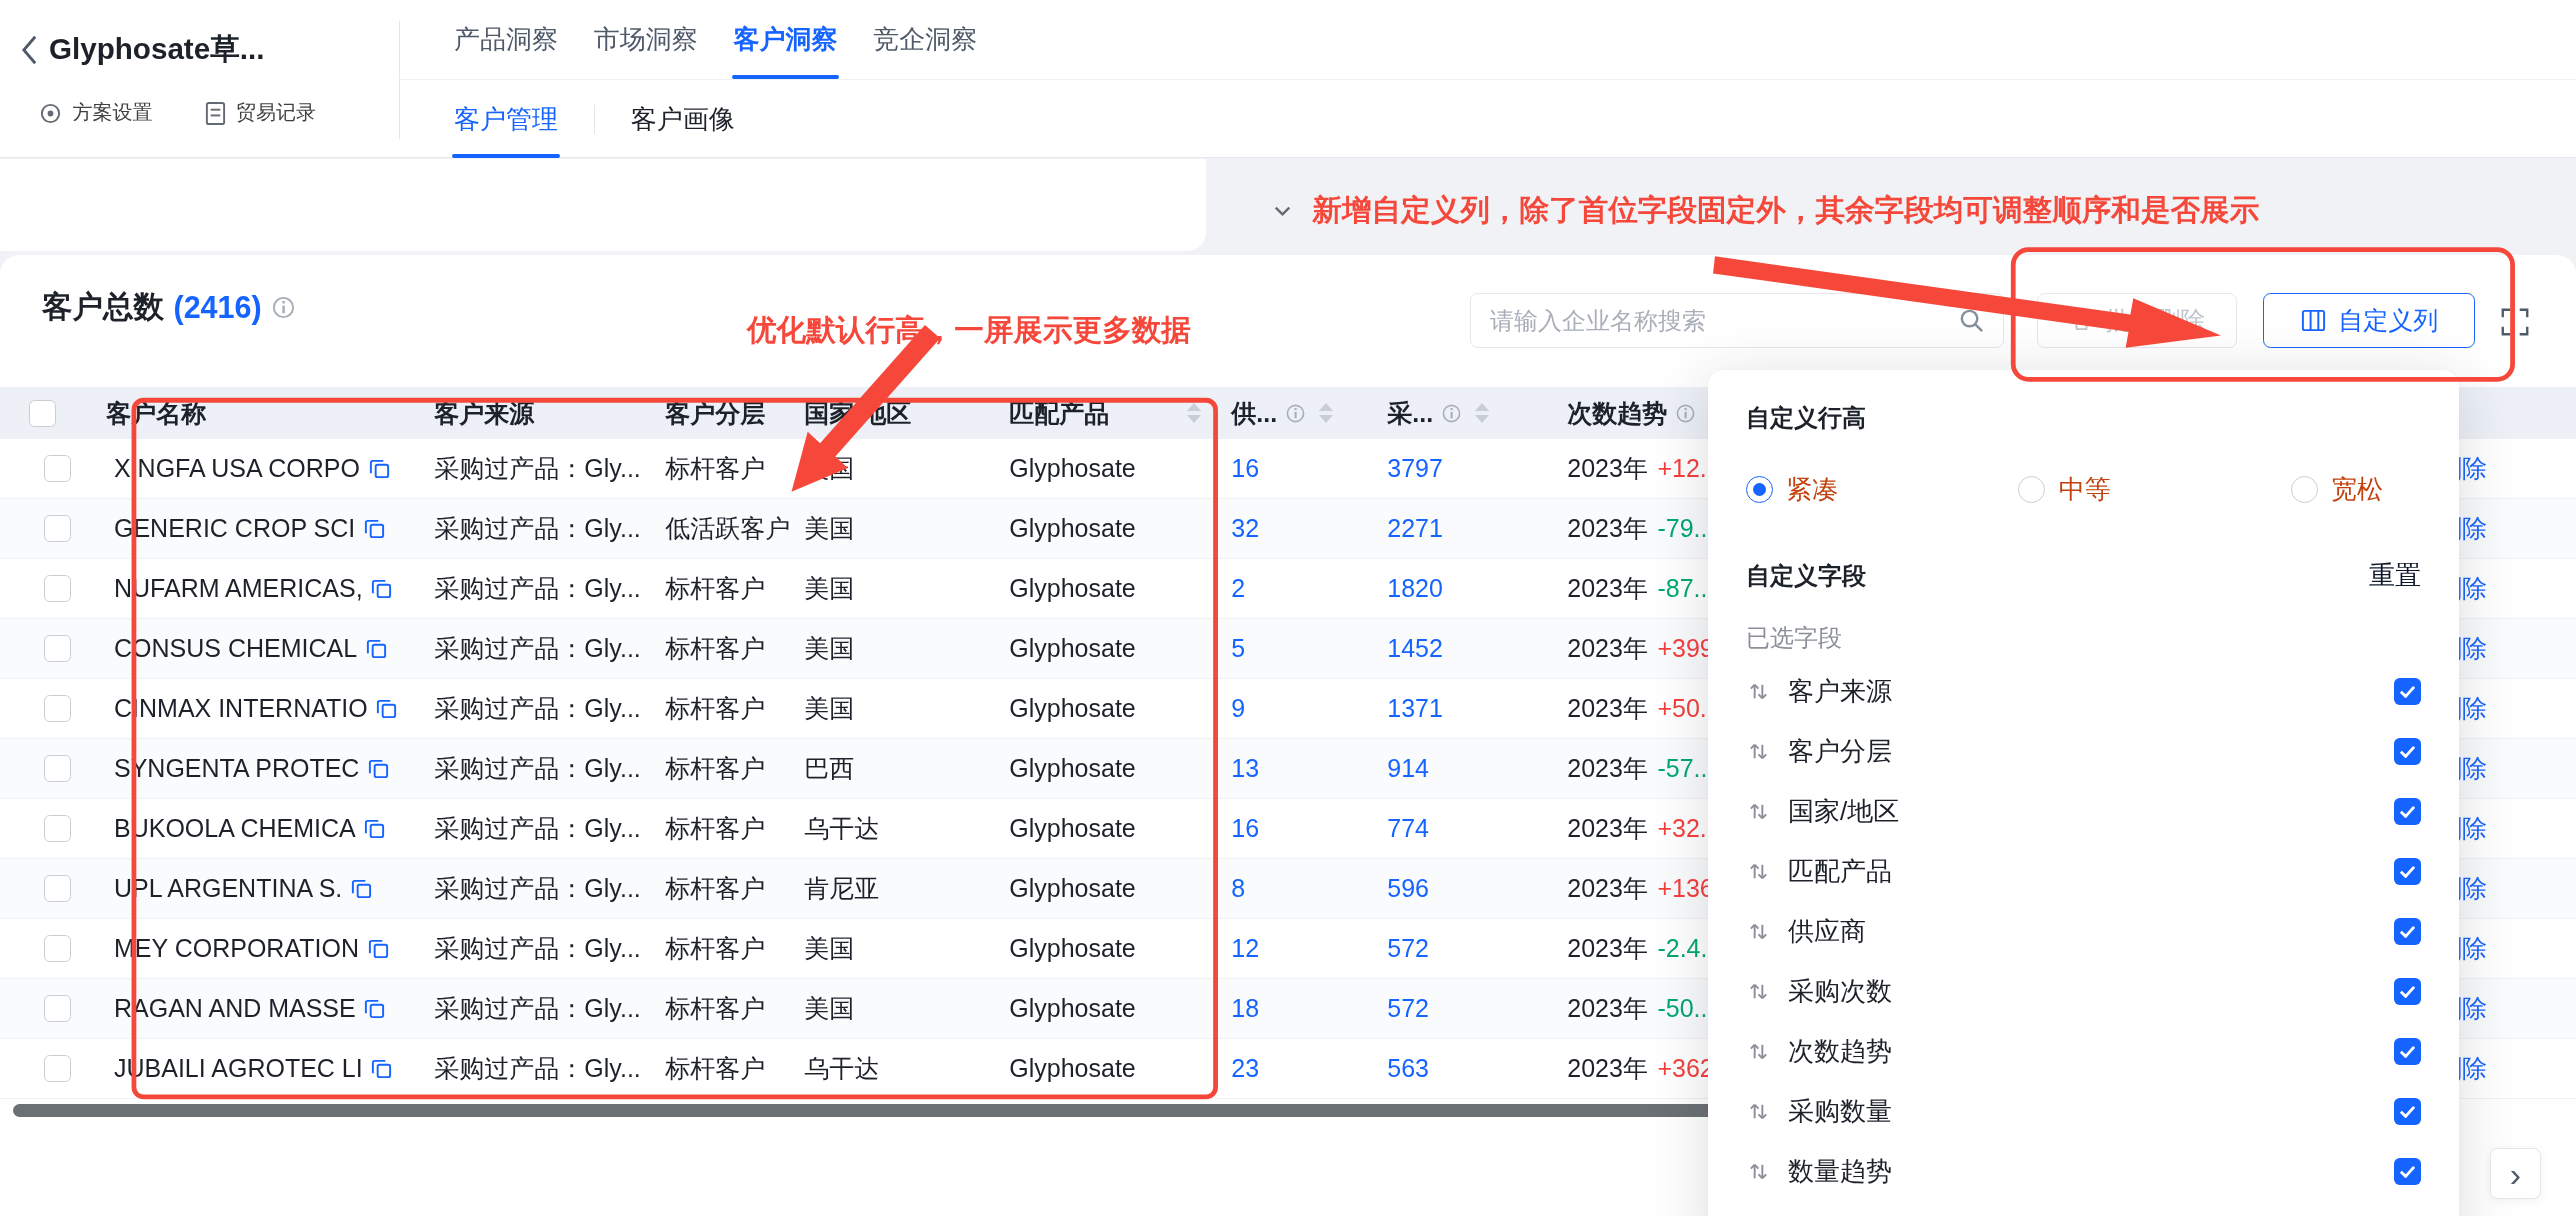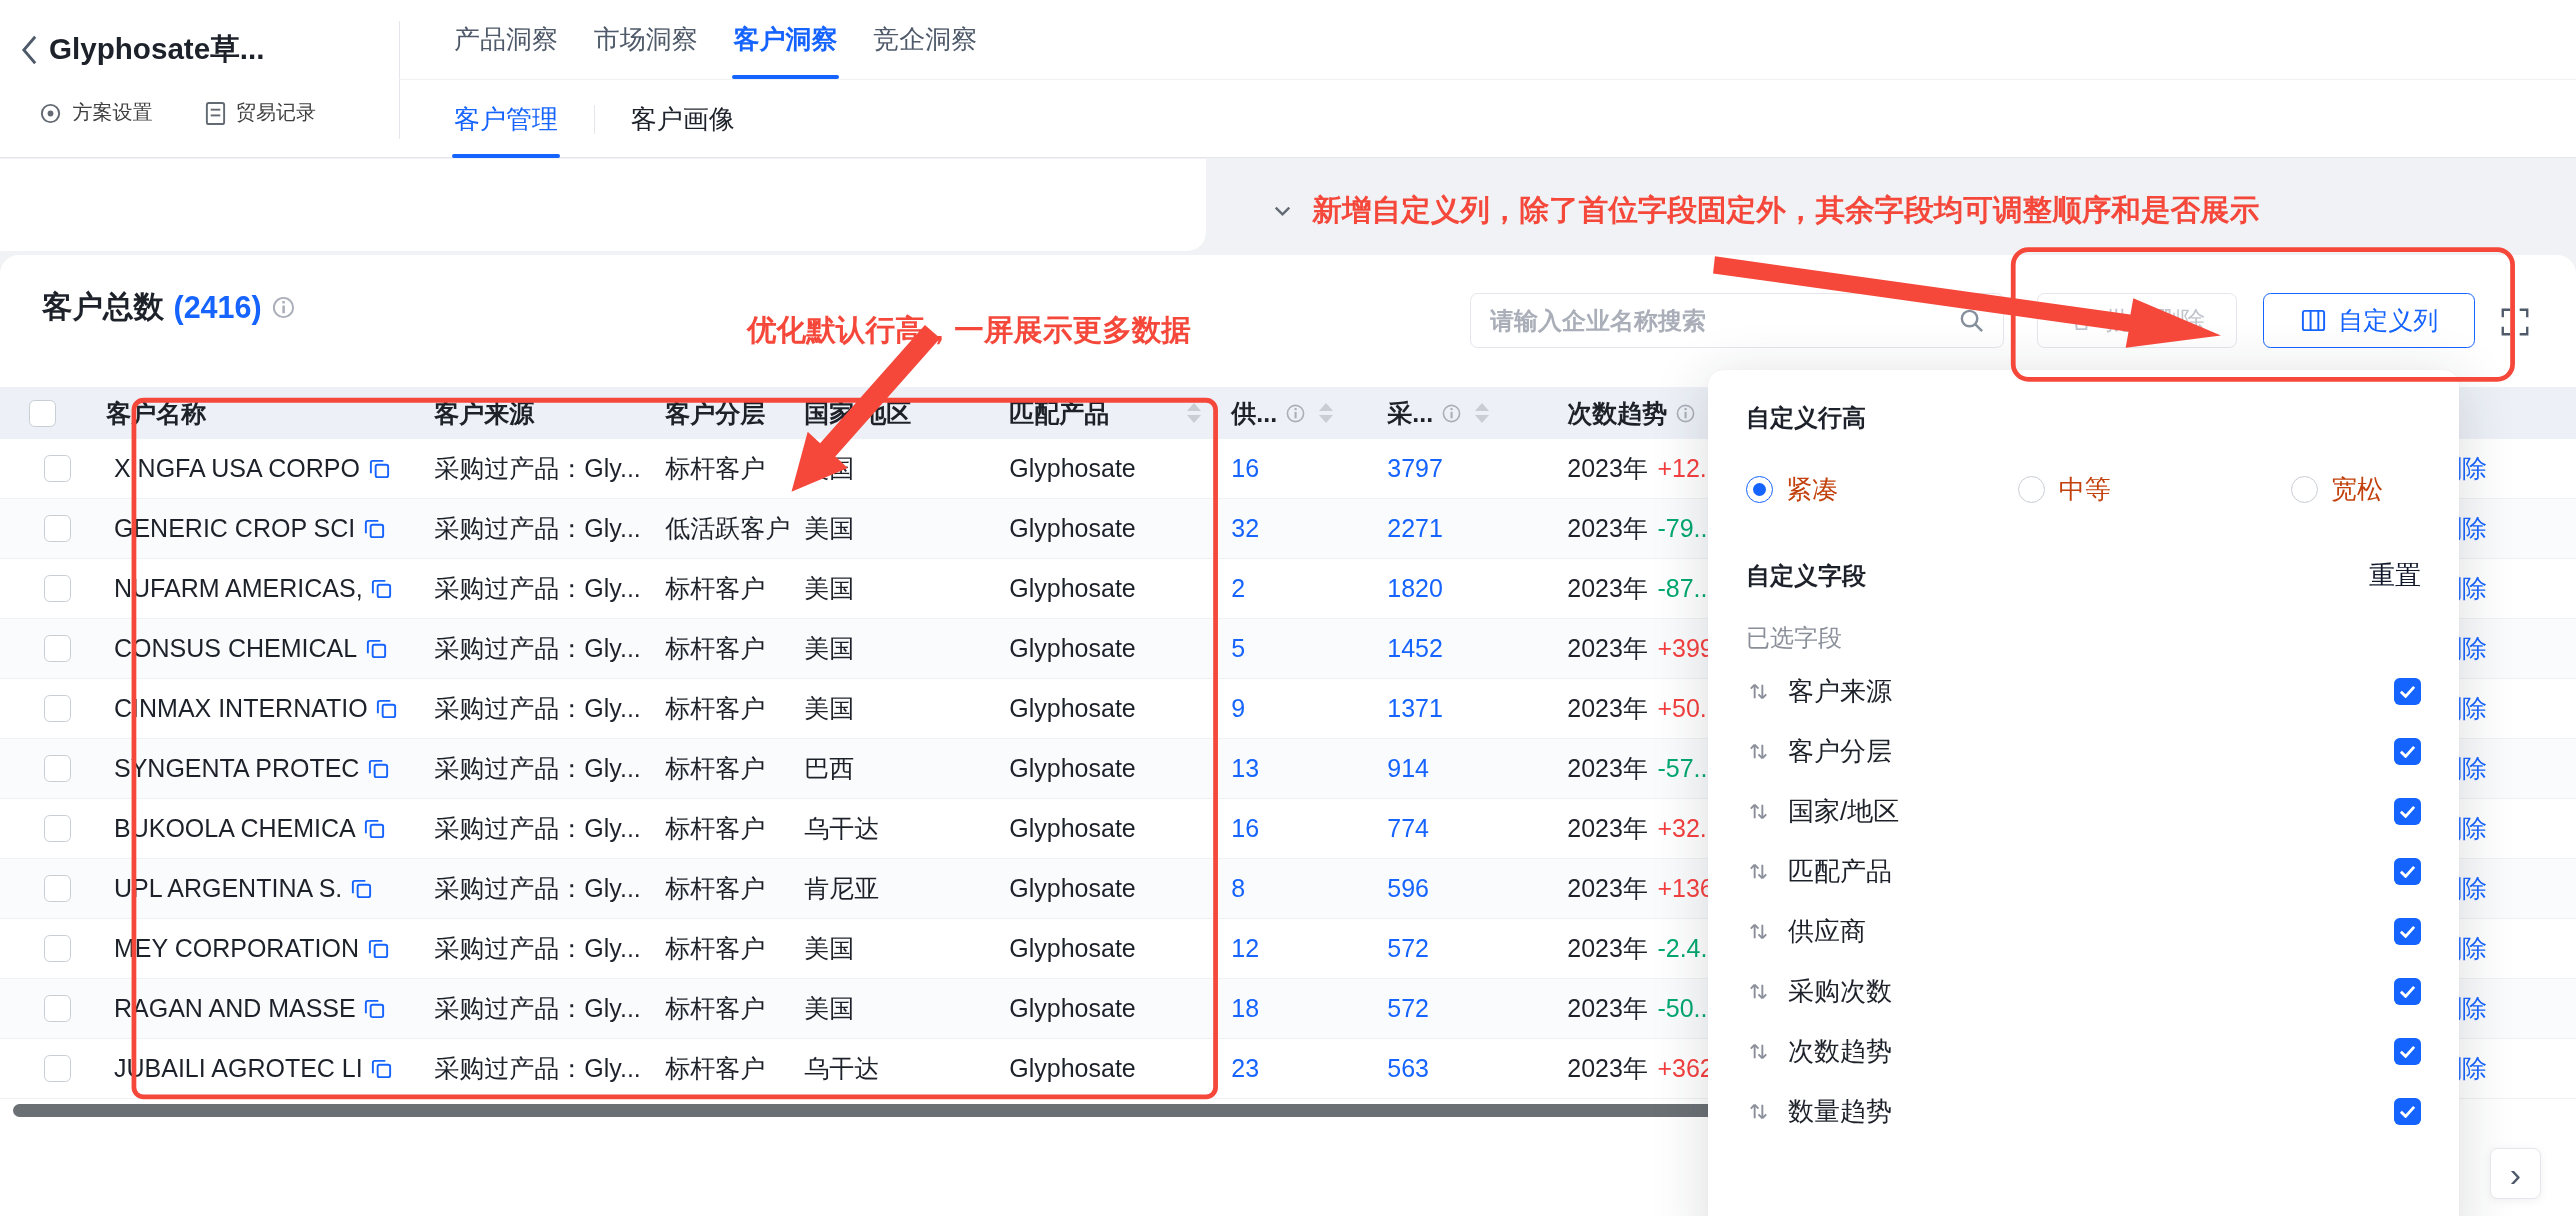--- a/index.html
+++ b/index.html
@@ -40,21 +40,21 @@
   .main-card { position:absolute; top:255px; left:0; right:0; bottom:0; background:#fff;
                border-radius:19px 19px 0 0; }
   .summary { position:absolute; left:42px; top:32px; display:flex; align-items:center; gap:9.5px; }
   .summary-label { font-size:30.5px; font-weight:bold; color:#1d2129; }
   .summary-count { font-size:30.5px; font-weight:bold; color:#1664ff; }
   .rowheight-hint { position:absolute; left:747px; top:55px; font-size:29.6px; font-weight:600; color:#f5483b; white-space:nowrap; }
 
   .search-box { position:absolute; left:1470px; top:38px; width:534px; height:55px; background:#fff;
                 border:1px solid #e5e6eb; border-radius:7.6px; display:flex; align-items:center; padding:0 17px; }
   .search-input { flex:1; border:none; outline:none; font-size:24px; color:#a16207; background:transparent;
-                  font-family:"Liberation Sans", sans-serif;font-weight:bold; }
+                  font-family:"Liberation Sans", sans-serif; }
   .search-input::placeholder { color:#a9aeb8; }
 
   .btn { display:flex; align-items:center; justify-content:center; gap:11.4px; font-size:25px;
          border-radius:7.6px; background:#fff; cursor:pointer; font-family:"Liberation Sans", sans-serif; }
   .batch-delete-button { position:absolute; left:2037px; top:38px; width:200px; height:55px;
                          border:1px solid #e5e6eb; color:#c0c4cc; }
   .customize-button { position:absolute; left:2263px; top:38px; width:212px; height:55px;
                       border:1px solid #1664ff; color:#1664ff; }
   .fullscreen-button { position:absolute; left:2496px; top:48px; width:38px; height:38px; border:none; background:transparent;
                        display:flex; align-items:center; justify-content:center; cursor:pointer; }
@@ -906,20 +906,38 @@
           <span class="icon">
             <svg width="25" height="25" viewBox="0 0 26 26" fill="none" stroke="#8a8f99" stroke-width="2">
               <path d="M9 20V6"></path>
               <path d="M9 6l-4 4"></path>
               <path d="M9 6l4 4"></path>
               <path d="M17 6v14"></path>
               <path d="M17 20l-4-4"></path>
               <path d="M17 20l4-4"></path>
             </svg>
           </span>
+          <span class="field-label">采购数量</span>
+          <span class="cb-checked">
+            <svg width="17" height="13.3" viewBox="0 0 18 14">
+              <polyline points="2,7 7,12 16,2" fill="none" stroke="#fff" stroke-width="3"></polyline>
+            </svg>
+          </span>
+        </div>
+        <div class="field-item">
+          <span class="icon">
+            <svg width="25" height="25" viewBox="0 0 26 26" fill="none" stroke="#8a8f99" stroke-width="2">
+              <path d="M9 20V6"></path>
+              <path d="M9 6l-4 4"></path>
+              <path d="M9 6l4 4"></path>
+              <path d="M17 6v14"></path>
+              <path d="M17 20l-4-4"></path>
+              <path d="M17 20l4-4"></path>
+            </svg>
+          </span>
           <span class="field-label">数量趋势</span>
           <span class="cb-checked">
             <svg width="17" height="13.3" viewBox="0 0 18 14">
               <polyline points="2,7 7,12 16,2" fill="none" stroke="#fff" stroke-width="3"></polyline>
             </svg>
           </span>
         </div>
       </div>
   </div>
 

